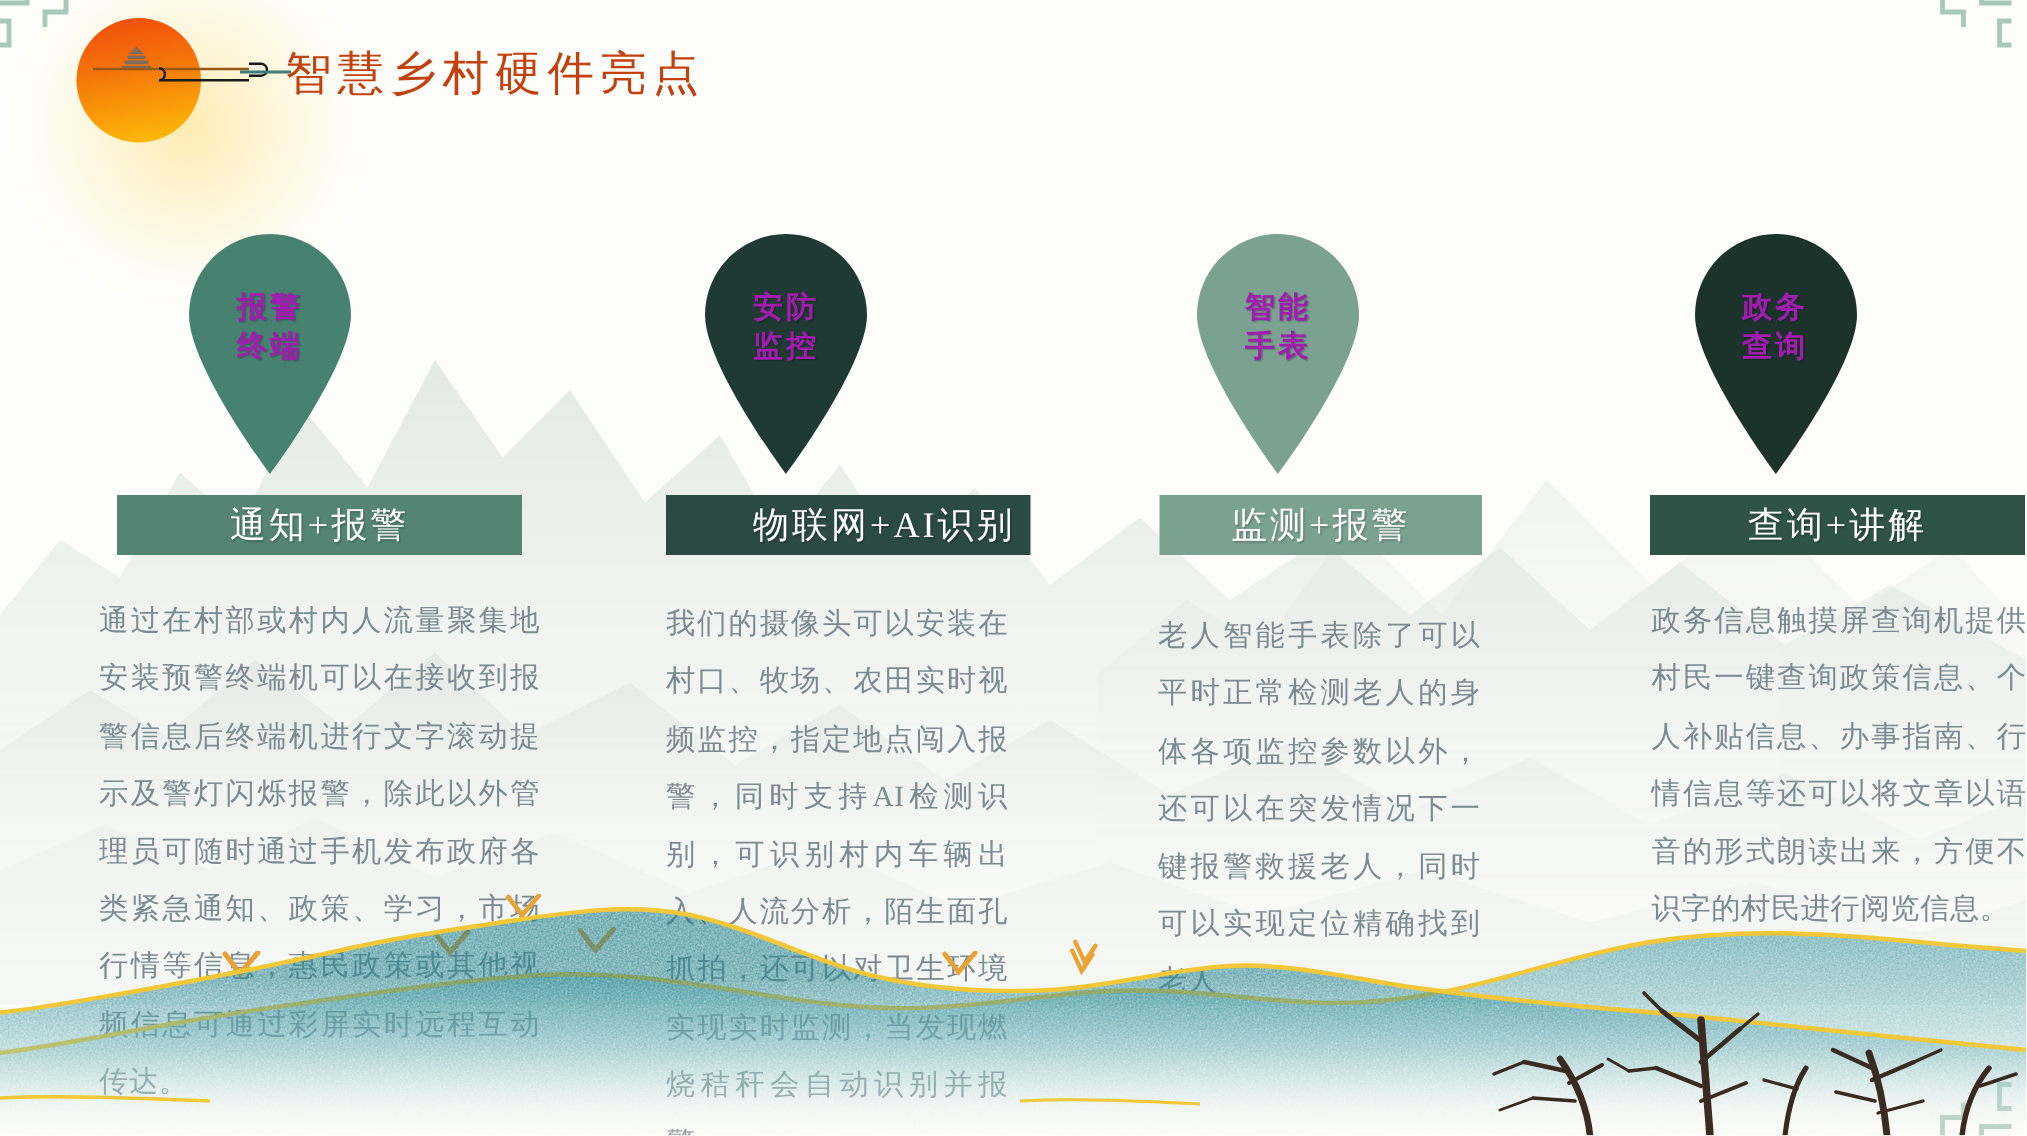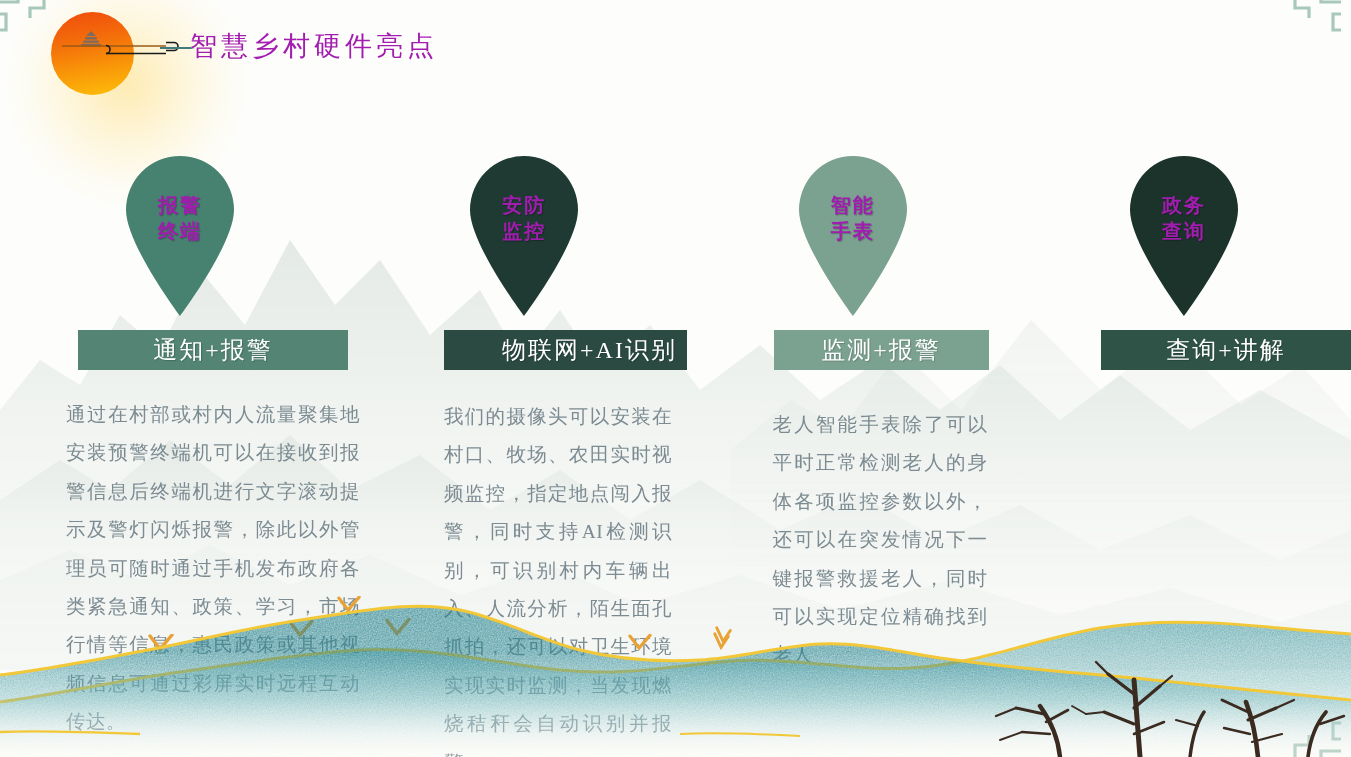--- a/index.html
+++ b/index.html
@@ -48,23 +48,23 @@
     left: 51px; top: 12px;
     width: 83px; height: 83px;
     border-radius: 50%;
     background: linear-gradient(170deg, #f04a0c 0%, #f4710a 38%, #f99608 66%, #fdc00a 100%);
   }
   .pagoda { position: absolute; left: 76px; top: 30px; width: 30px; height: 18px; }
   .scroll-line { position: absolute; left: 62px; top: 40px; width: 120px; height: 24px; }
 
   .title {
     position: absolute; left: 190px; top: 28px;
-    font-size: 27px;
+    font-size: 31px;
     letter-spacing: 4px;
-    color: #a21caf;
+    color: #c2410c;
     font-family: "Liberation Serif", "DejaVu Serif", serif;
     white-space: nowrap;
     text-shadow: 0 1px 0 rgba(255,255,255,.7);
   }
   .title-dash {
     position: absolute; left: 160px; top: 47px;
     width: 34px; height: 2px; background: #3f7b7b;
   }
 
   
@@ -278,20 +278,21 @@
       <div class="pin-wrap">
         <div class="pin">
           <svg viewBox="0 0 124 168">
             <path d="M62,168 C62,168 8,96 8,62 A54,54 0 1 1 116,62 C116,96 62,168 62,168 Z" fill="#1c332c"></path>
           </svg>
         </div>
         <div class="pin-label">政务
 查询</div>
       </div>
       <div class="band">查询+讲解</div>
+      <div class="body-text">政务信息触摸屏查询机提供村民一键查询政策信息、个人补贴信息、办事指南、行情信息等还可以将文章以语音的形式朗读出来，方便不识字的村民进行阅览信息。</div>
     </div>
   </div>
 
   <div class="bird" style="left:148px; top:634px;">
     <svg width="26" height="18" viewBox="0 0 26 18">
         <path d="M2,2 L12,15 L24,1" fill="none" stroke="#e9a234" stroke-width="3.4" stroke-linecap="round"></path>
       </svg>
   </div>
   <div class="bird" style="left:288px; top:620px;">
     <svg width="26" height="18" viewBox="0 0 26 18">

